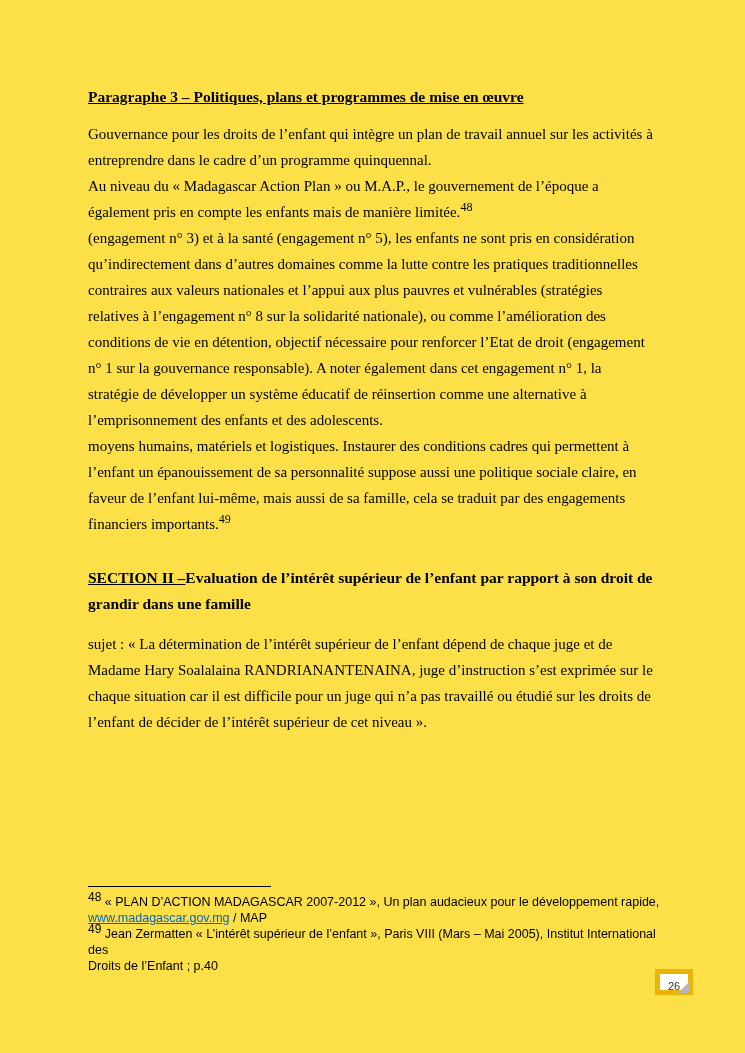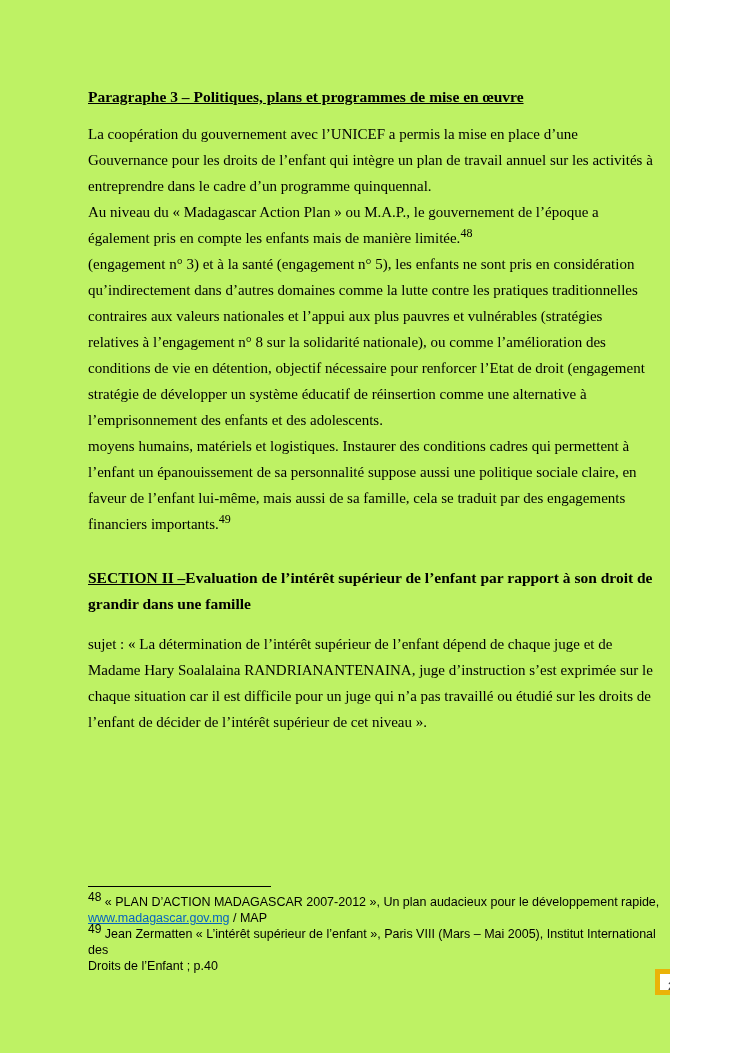--- a/index.html
+++ b/index.html
@@ -2,23 +2,23 @@
 <html lang="fr"><head>
 <meta charset="utf-8">
 <style>
   html, body {
     margin: 0;
     padding: 0;
     background: #ffffff;
   }
   .page {
     position: relative;
-    width: 670px;
+    width: 745px;
     height: 1053px;
-    background: #bef264;
+    background: #fde047;
     color: #000000;
     font-family: "Liberation Serif", "DejaVu Serif", serif;
     overflow: hidden;
   }
   .content {
     position: absolute;
     left: 88px;
     top: 84px;
     width: 572px;
   }
@@ -102,30 +102,30 @@
 </head>
 <body>
 
 <div class="page">
 
   <div class="content">
 
     <h1 class="doc-heading">Paragraphe 3 – Politiques, plans et programmes de mise en œuvre</h1>
 
     <div>
-        <div class="line">La coopération du gouvernement avec l’UNICEF a permis la mise en place d’une</div>
         <div class="line">Gouvernance pour les droits de l’enfant qui intègre un plan de travail annuel sur les activités à</div>
         <div class="line">entreprendre dans le cadre d’un programme quinquennal.</div>
         <div class="line">Au niveau du « Madagascar Action Plan » ou M.A.P., le gouvernement de l’époque a</div>
         <div class="line">également pris en compte les enfants mais de manière limitée.<sup>48</sup></div>
         <div class="line">(engagement n° 3) et à la santé (engagement n° 5), les enfants ne sont pris en considération</div>
         <div class="line">qu’indirectement dans d’autres domaines comme la lutte contre les pratiques traditionnelles</div>
         <div class="line">contraires aux valeurs nationales et l’appui aux plus pauvres et vulnérables (stratégies</div>
         <div class="line">relatives à l’engagement n° 8 sur la solidarité nationale), ou comme l’amélioration des</div>
         <div class="line">conditions de vie en détention, objectif nécessaire pour renforcer l’Etat de droit (engagement</div>
+        <div class="line">n° 1 sur la gouvernance responsable). A noter également dans cet engagement n° 1, la</div>
         <div class="line">stratégie de développer un système éducatif de réinsertion comme une alternative à</div>
         <div class="line">l’emprisonnement des enfants et des adolescents.</div>
         <div class="line">moyens humains, matériels et logistiques. Instaurer des conditions cadres qui permettent à</div>
         <div class="line">l’enfant un épanouissement de sa personnalité suppose aussi une politique sociale claire, en</div>
         <div class="line">faveur de l’enfant lui-même, mais aussi de sa famille, cela se traduit par des engagements</div>
         <div class="line">financiers importants.<sup>49</sup></div>
       </div>
 
     <div class="section-heading">
       <span class="u">SECTION II –</span><span>Evaluation de l’intérêt supérieur de l’enfant par rapport à son droit de</span>

